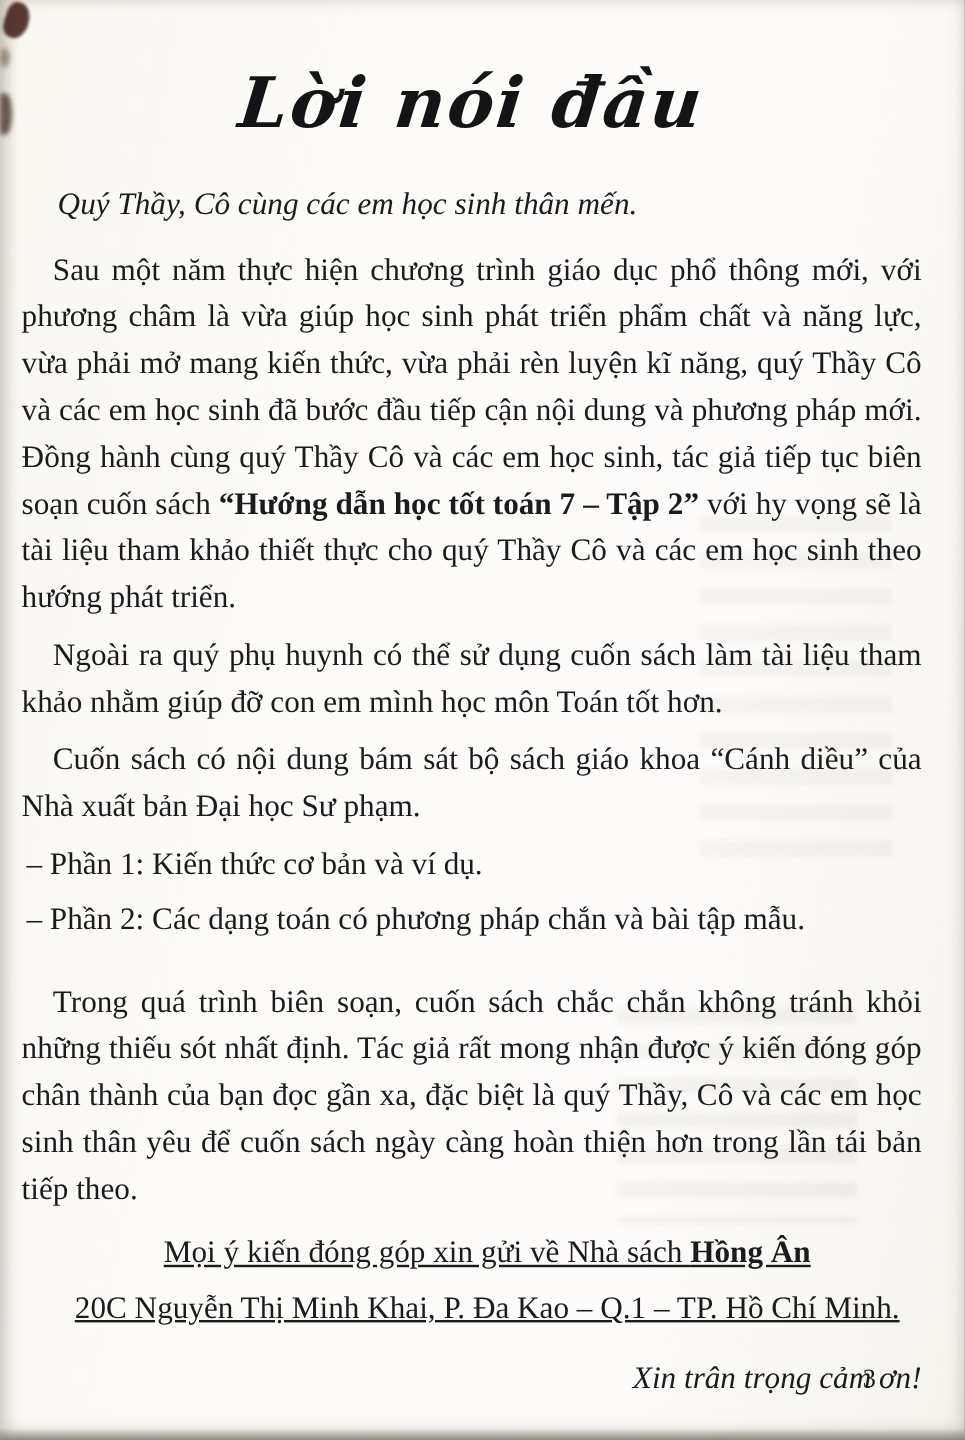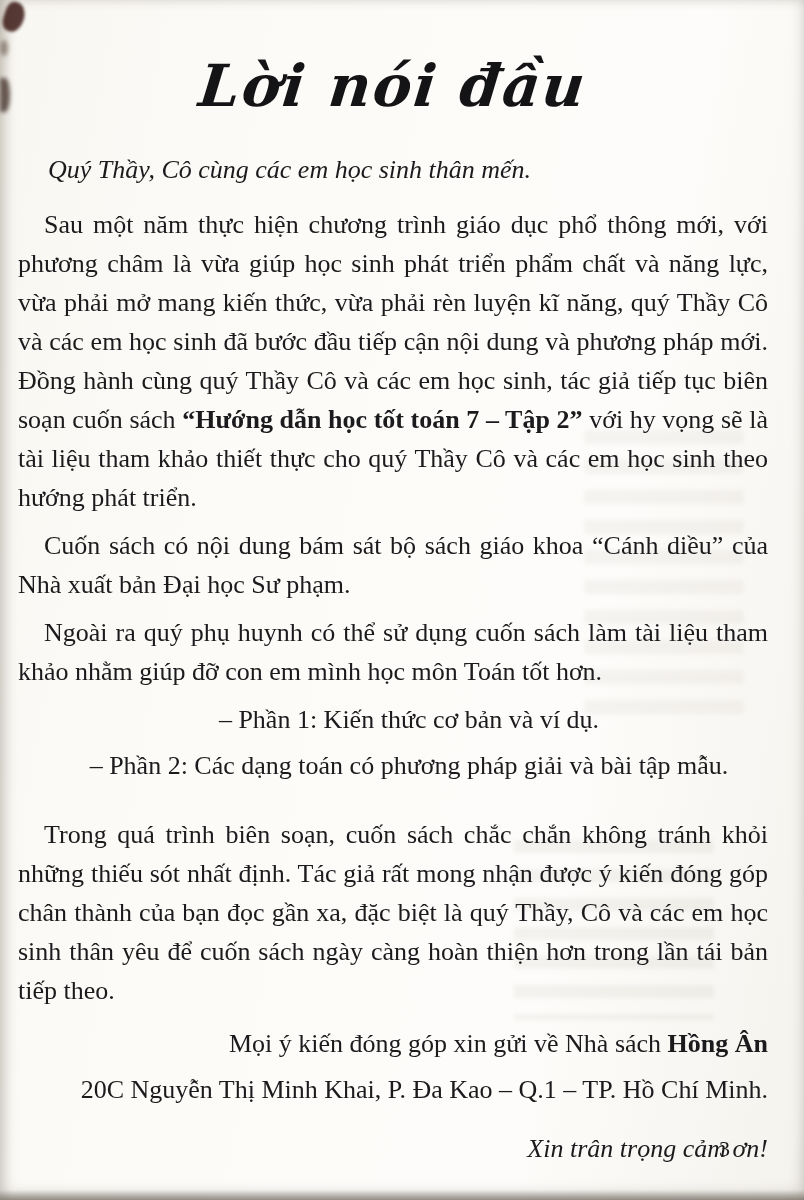--- a/index.html
+++ b/index.html
@@ -41,28 +41,28 @@
   }
   .indent { text-indent: 26px; }
   .salutation {
     font-style: italic;
     text-indent: 30px;
     margin-bottom: 16px;
   }
   .list-item {
     text-indent: 4px;
     margin-bottom: 7px;
-    text-align: center;
-    margin-left: 28px;
+    text-align: left;
   }
   .contact-block { margin-top: 14px; }
   .contact-line {
     text-indent: 26px;
-    text-align: right;
+    text-align: center;
     margin-bottom: 7px;
+    text-decoration: underline;
   }
   .closing {
     font-style: italic;
     text-indent: 32px;
     margin-top: 20px;
     text-align: right;
   }
   .signature {
     margin-top: 34px;
     padding-right: 46px;
@@ -124,27 +124,27 @@
   <div class="artifact a-bottom-edge"></div>
 
   <div class="content">
 
     <h1 class="doc-title">Lời nói đầu</h1>
 
     <p class="salutation">Quý Thầy, Cô cùng các em học sinh thân mến.</p>
 
     <p class="indent"><span>Sau một năm thực hiện chương trình giáo dục phổ thông mới, với phương châm là vừa giúp học sinh phát triển phẩm chất và năng lực, vừa phải mở mang kiến thức, vừa phải rèn luyện kĩ năng, quý Thầy Cô và các em học sinh đã bước đầu tiếp cận nội dung và phương pháp mới. Đồng hành cùng quý Thầy Cô và các em học sinh, tác giả tiếp tục biên soạn cuốn sách </span><b>“Hướng dẫn học tốt toán 7 – Tập 2”</b><span> với hy vọng sẽ là tài liệu tham khảo thiết thực cho quý Thầy Cô và các em học sinh theo hướng phát triển.</span></p>
 
+    <p class="indent">Ngoài ra quý phụ huynh có thể sử dụng cuốn sách làm tài liệu tham khảo nhằm giúp đỡ con em mình học môn Toán tốt hơn.</p>
+
     <p class="indent">Cuốn sách có nội dung bám sát bộ sách giáo khoa “Cánh diều” của Nhà xuất bản Đại học Sư phạm.</p>
-
-    <p class="indent">Ngoài ra quý phụ huynh có thể sử dụng cuốn sách làm tài liệu tham khảo nhằm giúp đỡ con em mình học môn Toán tốt hơn.</p>
 
 
     <div class="line list-item">– Phần 1: Kiến thức cơ bản và ví dụ.</div>
-    <div class="line list-item">– Phần 2: Các dạng toán có phương pháp giải và bài tập mẫu.</div>
+    <div class="line list-item">– Phần 2: Các dạng toán có phương pháp chắn và bài tập mẫu.</div>
 
     <p class="indent" style="margin-top:30px;">Trong quá trình biên soạn, cuốn sách chắc chắn không tránh khỏi những thiếu sót nhất định. Tác giả rất mong nhận được ý kiến đóng góp chân thành của bạn đọc gần xa, đặc biệt là quý Thầy, Cô và các em học sinh thân yêu để cuốn sách ngày càng hoàn thiện hơn trong lần tái bản tiếp theo.</p>
 
     <div class="contact-block">
       <div class="line contact-line"><span>Mọi ý kiến đóng góp xin gửi về Nhà sách </span><b>Hồng Ân</b></div>
       <div class="line contact-line">20C Nguyễn Thị Minh Khai, P. Đa Kao – Q.1 – TP. Hồ Chí Minh.</div>
     </div>
 
     <p class="closing">Xin trân trọng cảm ơn!</p>
 

